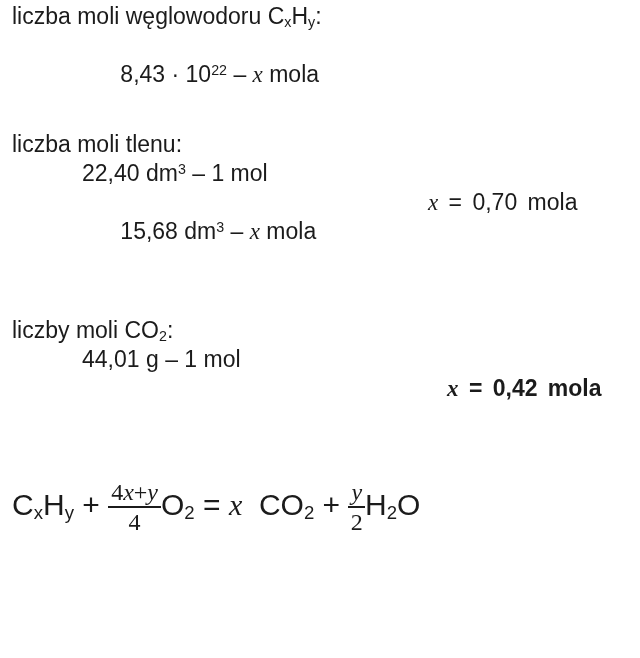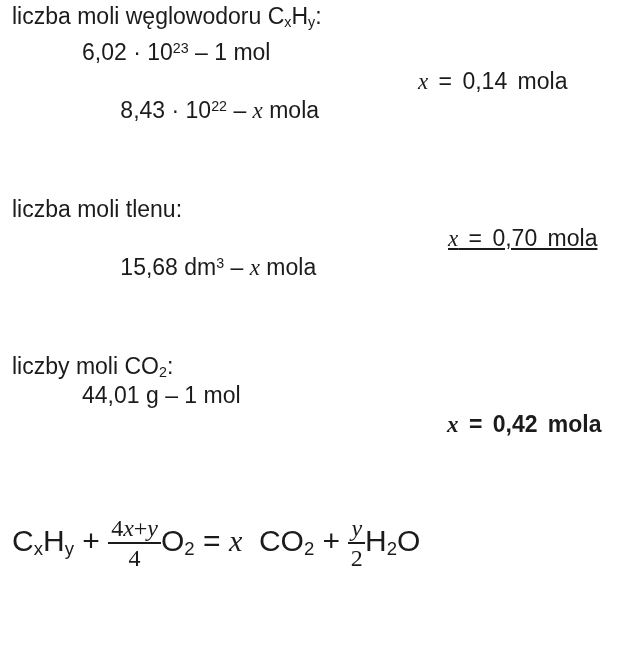--- a/index.html
+++ b/index.html
@@ -10,21 +10,21 @@
     overflow:hidden;
   }
   .doc{box-sizing:border-box;width:640px;height:550px;padding:2px 4px 0 12px;}
   .line{font-size:23px;line-height:29px;white-space:pre;}
   .indent{padding-left:70px;}
   .gap7{margin-top:7px;}
   .sec{margin:0 0 12px 0;}
   .row{position:relative;}
   .answer{position:absolute;top:0;word-spacing:4px;}
   .ans1{left:406px;}
-  .ans2{left:436px;text-decoration:underline;}
+  .ans2{left:416px;}
   .ans3{left:435px;font-weight:bold;}
 
   .sub{font-size:0.62em;vertical-align:-0.22em;line-height:0;}
   .sup{font-size:0.62em;vertical-align:0.5em;line-height:0;}
   .mi{font-family:"Liberation Serif",serif;font-style:italic;}
   .mn{font-family:"Liberation Serif",serif;font-style:normal;}
 
   
   .frac{display:inline-block;text-align:center;vertical-align:middle;}
   .frac .num{display:block;border-bottom:2px solid currentColor;padding:2px 5px 3px;white-space:pre;}
@@ -36,29 +36,28 @@
   .frac.eqfrac .num{padding:0 3px 1px;}
   .frac.eqfrac .den{padding-top:1px;}
 </style>
 </head>
 <body>
 
 <div class="doc">
 
   <div class="sec">
     <div class="line">liczba moli węglowodoru C<span class="sub">x</span>H<span class="sub">y</span>:</div>
-    <div class="line indent gap7">6,02 · 10<span class="sup">23</span> – 1 mol</div>
     <div class="line indent row">
       <span>8,43 · 10<span class="sup">22</span> – <span class="mi">x</span> mola</span>
-      <span class="answer ans1"><span class="mi">x</span> = 0,14 mola</span>
     </div>
   </div>
 
   <div class="sec">
     <div class="line">liczba moli tlenu:</div>
+    <div class="line indent">22,40 dm<span class="sup">3</span> – 1 mol</div>
     <div class="line indent row">
       <span>15,68 dm<span class="sup">3</span> – <span class="mi">x</span> mola</span>
       <span class="answer ans2"><span class="mi">x</span> = 0,70 mola</span>
     </div>
   </div>
 
   <div class="sec">
     <div class="line">liczby moli CO<span class="sub">2</span>:</div>
     <div class="line indent">44,01 g – 1 mol</div>
     <div class="line indent row">

